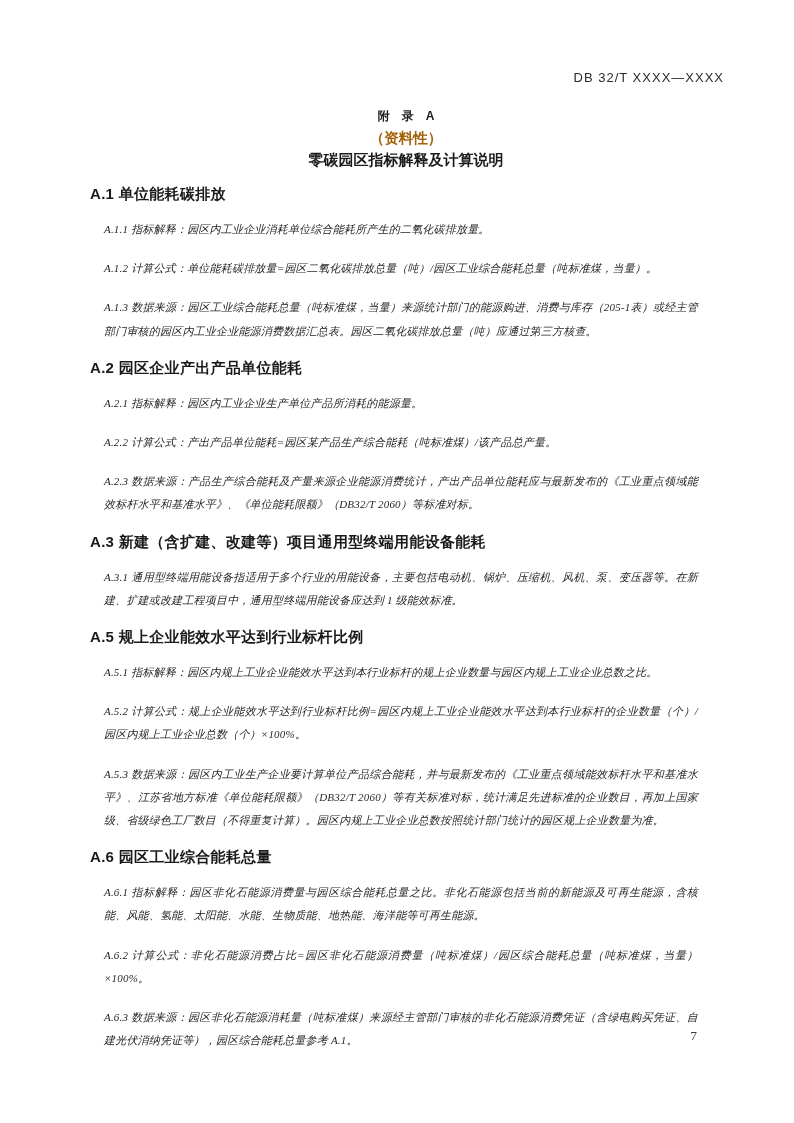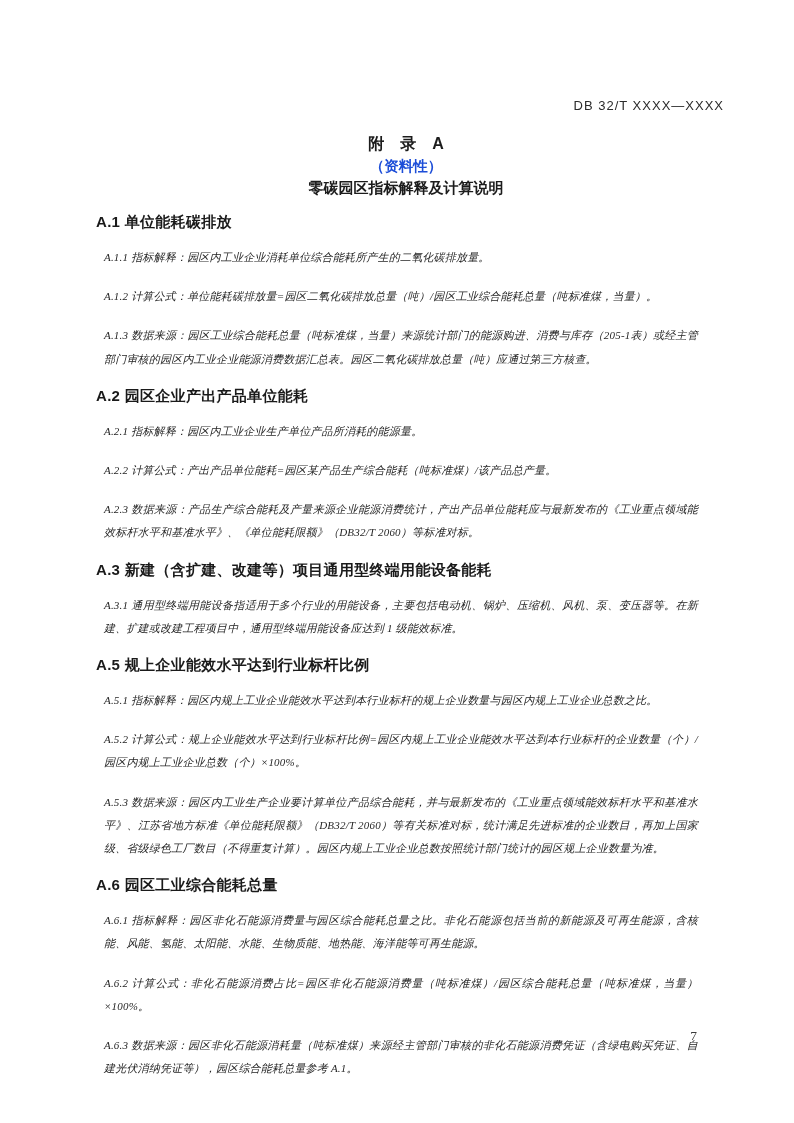--- a/index.html
+++ b/index.html
@@ -6,67 +6,67 @@
     margin: 0;
     padding: 0;
     background: #ffffff;
   }
   .page {
     position: relative;
     width: 794px;
     height: 1123px;
     background: #ffffff;
     box-sizing: border-box;
-    padding: 98px 70px 0 88px;
+    padding: 70px 70px 0 88px;
     overflow: hidden;
   }
   .doc-header {
     font-family: "Liberation Sans", sans-serif;
     font-size: 13px;
     letter-spacing: 1px;
     color: #2b2b2b;
     text-align: right;
     line-height: 15px;
   }
   .title-block {
     margin-top: 20px;
     text-align: center;
   }
   .title-block .t1 {
     font-family: "Liberation Sans", sans-serif;
     font-weight: 700;
-    font-size: 16px;
+    font-size: 12px;
     color: #1c1c1c;
     line-height: 22px;
     margin: 0;
   }
   .title-block .t2 {
     font-family: "Liberation Sans", sans-serif;
     font-weight: 700;
     font-size: 14.5px;
-    color: #1d4ed8;
+    color: #a16207;
     line-height: 22px;
   }
   .title-block .t3 {
     font-family: Liberation Sans, sans-serif;
     font-weight: 700;
     font-size: 15px;
     color: #1c1c1c;
     line-height: 22px;
   }
   .content {
     width: 626px;
   }
   h2.sec-heading {
     font-family: "Liberation Sans", sans-serif;
     font-weight: 700;
     font-size: 15px;
     color: #1a1a1a;
     line-height: 17px;
-    margin: 14px 0 9px 8px;
+    margin: 14px 0 9px 2px;
     letter-spacing: 0.3px;
   }
   p.body-par {
     font-family: "Liberation Serif", serif;
     font-size: 11px;
     line-height: 23.2px;
     color: #262626;
     margin: 16px;
     text-align: justify;
     letter-spacing: 0.2px;

